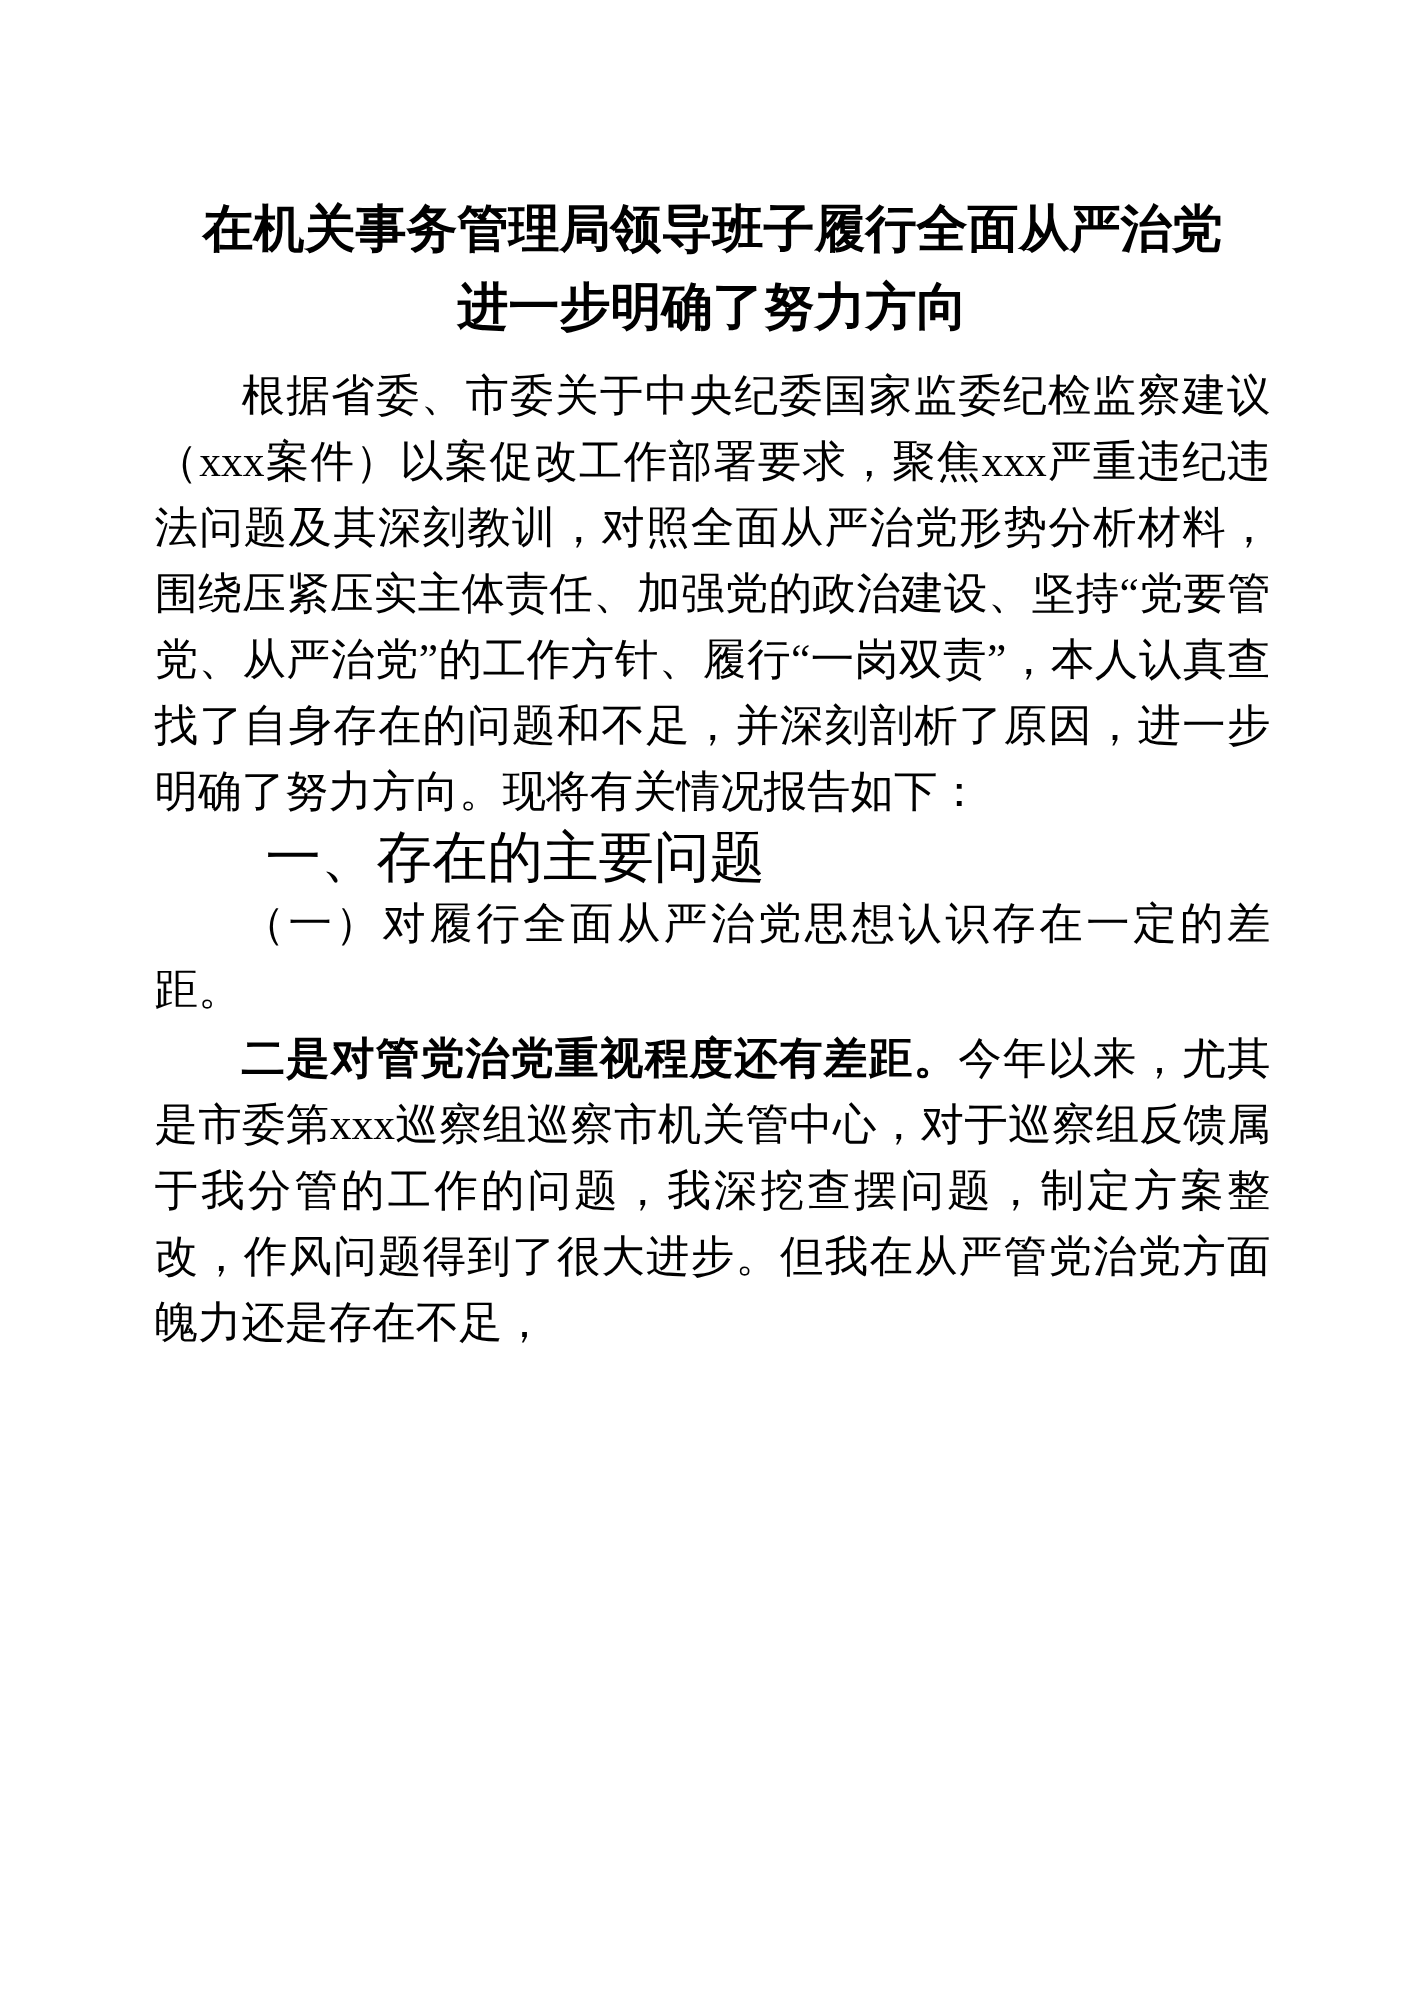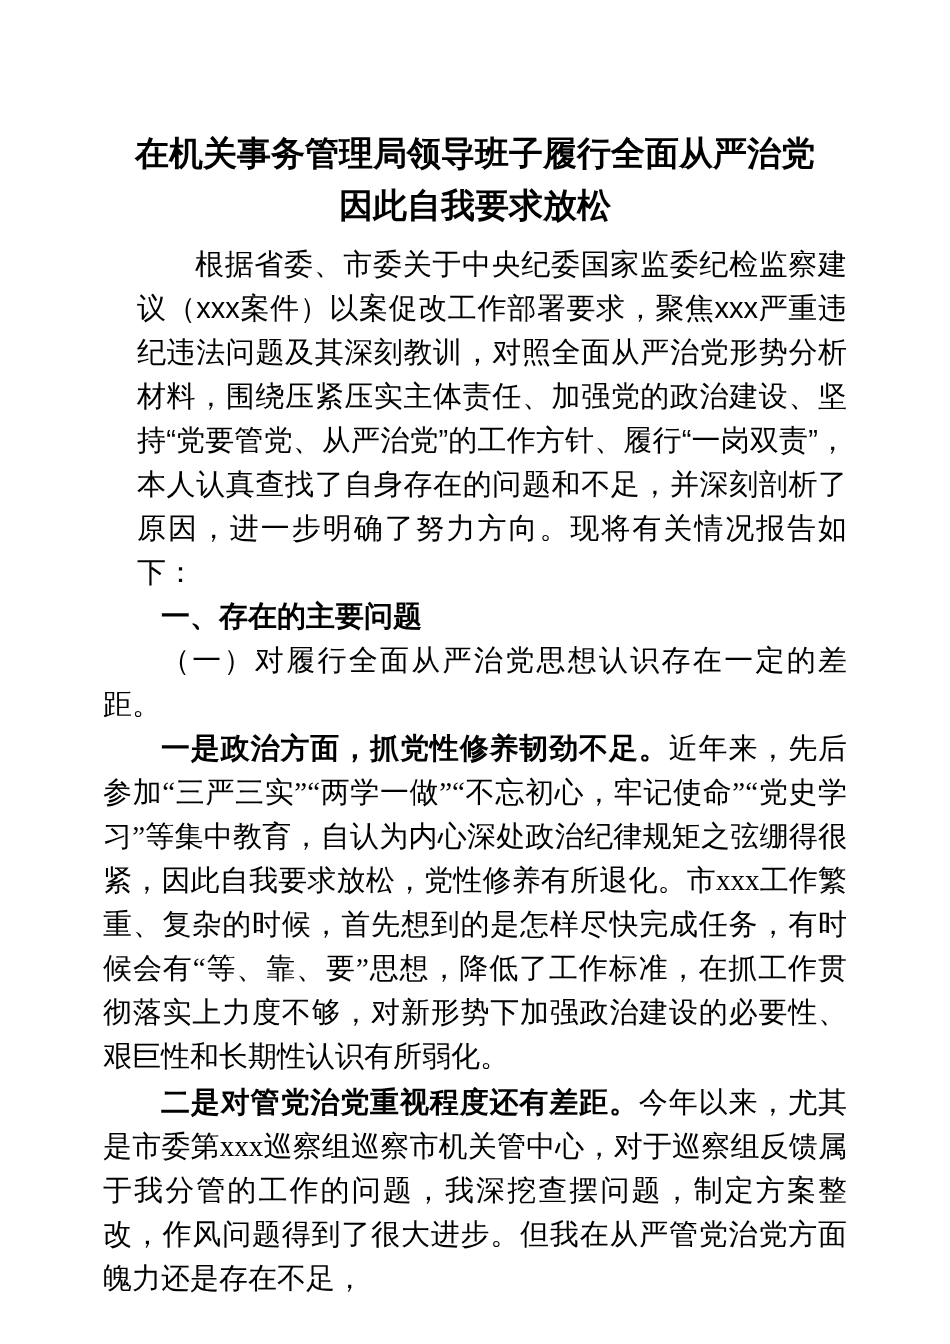--- a/index.html
+++ b/index.html
@@ -32,33 +32,32 @@
   }
   .para {
     margin: 0;
     font-size: 29px;
     line-height: 44px;
     text-align: justify;
     text-indent: 2em;
     color: #000000;
   }
   .fangsong {
-    font-family: Liberation Sans, sans-serif;
+    font-family: Liberation Serif, serif;
     font-weight: normal;
-    margin-left: 34px;
   }
   .kaiti {
     font-family: "Liberation Serif", "DejaVu Serif", serif;
     font-weight: normal;
   }
   .heading-1 {
     margin: 0;
     font-family: "Liberation Sans", "DejaVu Sans", sans-serif;
-    font-weight: bold;
-    font-size: 29px;
+    font-weight: normal;
+    font-size: 37px;
     line-height: 44px;
     text-indent: 2em;
     text-align: justify;
     color: #000000;
   }
   .heading-2 {
     margin: 0;
     font-family: "Liberation Serif", "DejaVu Serif", serif;
     font-weight: normal;
     font-size: 29px;
@@ -74,26 +73,25 @@
     margin-top: 2px;
   }
 </style>
 </head>
 <body>
 
 <div class="page">
 
   <h1 class="doc-title">
     <span class="title-line">在机关事务管理局领导班子履行全面从严治党</span>
-    <span class="title-line">因此自我要求放松</span>
+    <span class="title-line">进一步明确了努力方向</span>
   </h1>
 
   <p class="para fangsong">根据省委、市委关于中央纪委国家监委纪检监察建议（xxx案件）以案促改工作部署要求，聚焦xxx严重违纪违法问题及其深刻教训，对照全面从严治党形势分析材料，围绕压紧压实主体责任、加强党的政治建设、坚持“党要管党、从严治党”的工作方针、履行“一岗双责”，本人认真查找了自身存在的问题和不足，并深刻剖析了原因，进一步明确了努力方向。现将有关情况报告如下：</p>
 
   <h2 class="heading-1">一、存在的主要问题</h2>
 
   <h3 class="heading-2">（一）对履行全面从严治党思想认识存在一定的差距。</h3>
 
-  <p class="para kaiti"><span class="lead">一是政治方面，抓党性修养韧劲不足。</span><span>近年来，先后参加“三严三实”“两学一做”“不忘初心，牢记使命”“党史学习”等集中教育，自认为内心深处政治纪律规矩之弦绷得很紧，因此自我要求放松，党性修养有所退化。市xxx工作繁重、复杂的时候，首先想到的是怎样尽快完成任务，有时候会有“等、靠、要”思想，降低了工作标准，在抓工作贯彻落实上力度不够，对新形势下加强政治建设的必要性、艰巨性和长期性认识有所弱化。</span></p>
 
   <p class="para kaiti point-2"><span class="lead">二是对管党治党重视程度还有差距。</span><span>今年以来，尤其是市委第xxx巡察组巡察市机关管中心，对于巡察组反馈属于我分管的工作的问题，我深挖查摆问题，制定方案整改，作风问题得到了很大进步。但我在从严管党治党方面魄力还是存在不足，</span></p>
 
 </div>
 
 </body></html>

